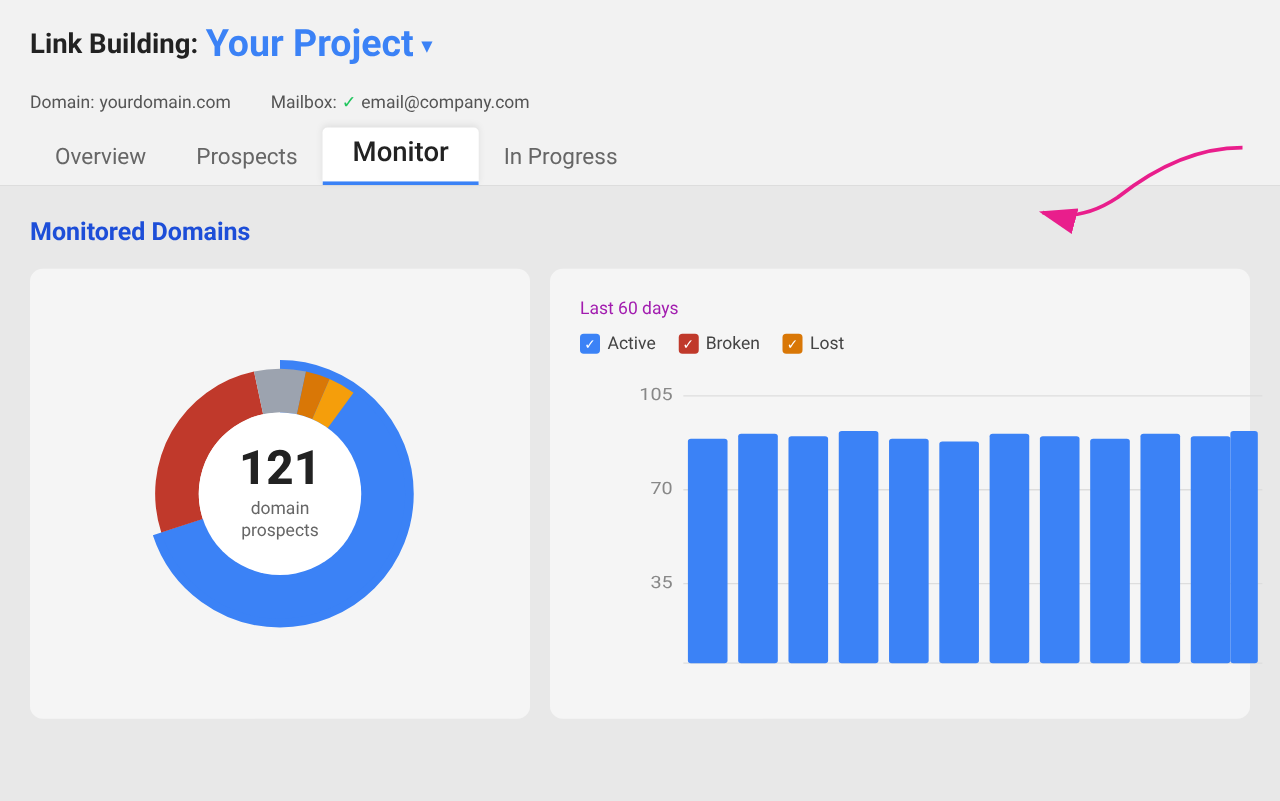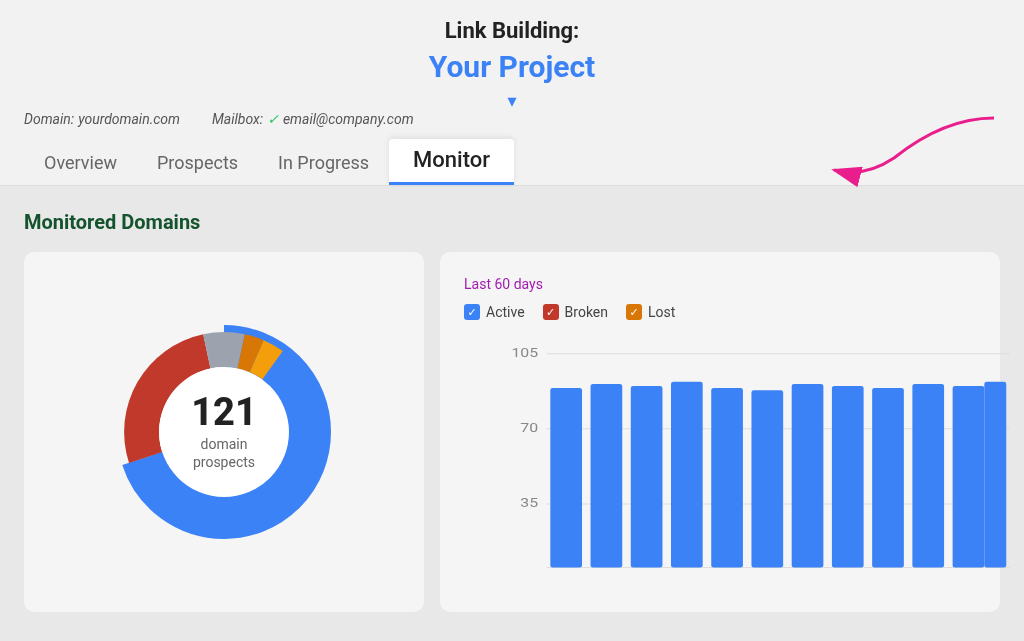--- a/index.html
+++ b/index.html
@@ -14,22 +14,21 @@
     .header {
       background: #f2f2f2;
       padding: 18px 24px 0 24px;
       border-bottom: 1px solid #ddd;
     }
 
     .title-row {
       display: flex;
       align-items: center;
       gap: 6px;
-      margin-bottom: 0;
-      flex-direction: column;
+      margin-bottom: 20px;
     }
 
     .title-static {
       font-size: 22px;
       font-weight: 700;
       color: #222;
     }
 
     .title-project {
       font-size: 30px;
@@ -43,21 +42,20 @@
       cursor: pointer;
     }
 
     .meta-row {
       display: flex;
       align-items: flex-end;
       gap: 32px;
       margin-bottom: 12px;
       font-size: 14px;
       color: #555;
-      font-style: italic;
     }
 
     .meta-item {
       display: flex;
       align-items: center;
       gap: 4px;
     }
 
     .check-icon {
       color: #22c55e;
@@ -94,21 +92,21 @@
     }
 
     .main-content {
       background: #e8e8e8;
       padding: 24px 24px;
     }
 
     .section-title {
       font-size: 20px;
       font-weight: 700;
-      color: #14532d;
+      color: #1d4ed8;
       margin-bottom: 18px;
     }
 
     .charts-container {
       display: flex;
       gap: 16px;
     }
 
     .donut-card {
       background: #f5f5f5;
@@ -237,25 +235,25 @@
       <span>email@company.com</span>
     </div>
   </div>
   <div class="tabs-row">
     <div class="tab">
       <span>Overview</span>
     </div>
     <div class="tab">
       <span>Prospects</span>
     </div>
+    <div class="tab active">
+      <span>Monitor</span>
+    </div>
     <div class="tab">
       <span>In Progress</span>
-    </div>
-    <div class="tab active">
-      <span>Monitor</span>
     </div>
   </div>
 </div>
 
 <svg class="arrow-svg" viewBox="0 0 220 80" xmlns="http://www.w3.org/2000/svg">
   <defs>
     <marker id="arrowhead" markerWidth="10" markerHeight="7" refX="9" refY="3.5" orient="auto">
       <polygon points="0 0, 10 3.5, 0 7" fill="#e91e8c"></polygon>
     </marker>
   </defs>

